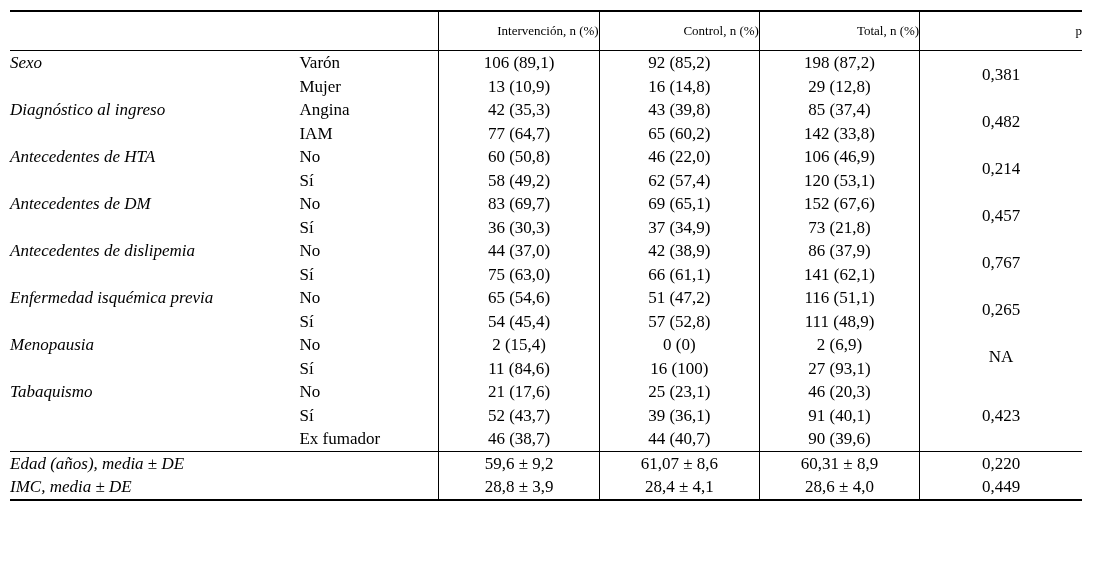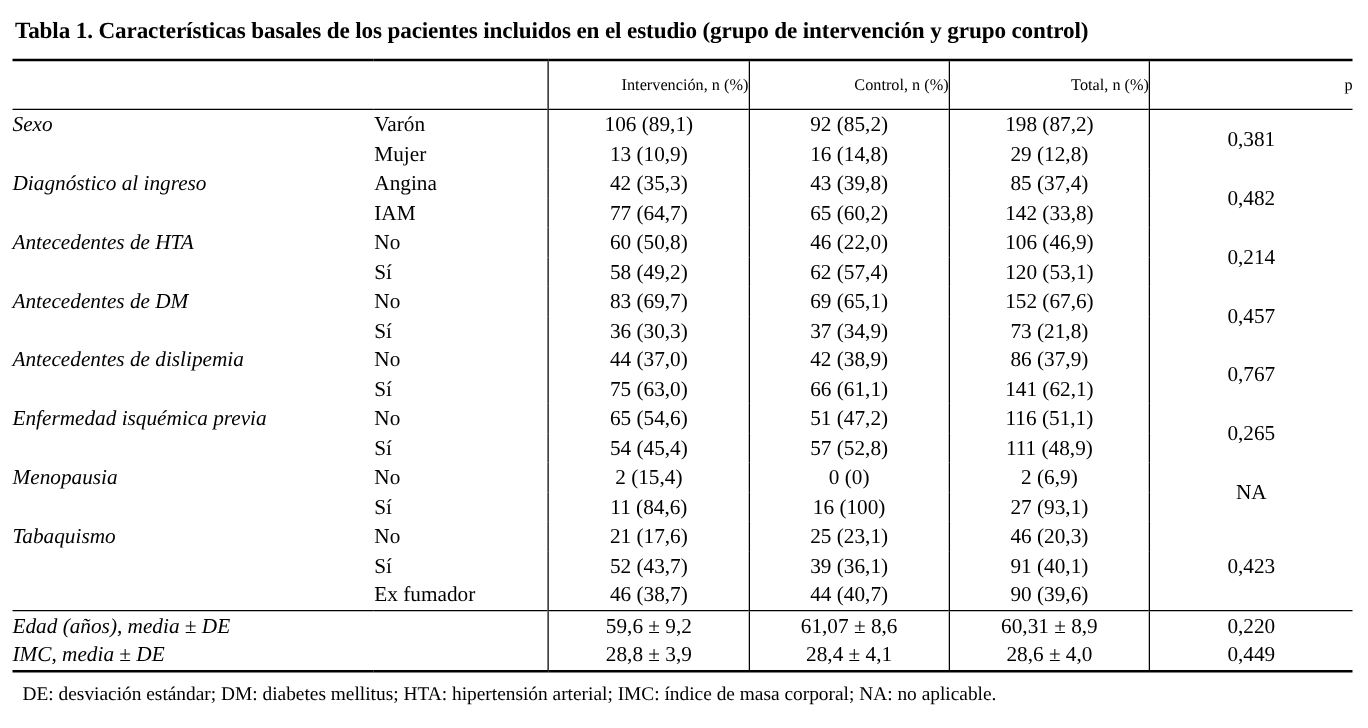--- a/index.html
+++ b/index.html
@@ -69,21 +69,20 @@
     font-size: 15.5px;
     margin-top: 9px;
     padding-left: 8px;
   }
 </style>
 </head>
 <body>
 
 <div class="page">
 
-  <div class="caption">Tabla 1. Características basales de los pacientes incluidos en el estudio (grupo de intervención y grupo control)</div>
 
   <table class="tbl">
     <colgroup>
       <col class="col-label">
       <col class="col-sub">
       <col class="col-num">
       <col class="col-num">
       <col class="col-num">
       <col class="col-p">
     </colgroup>
@@ -237,14 +236,13 @@
           <td class="lbl">IMC, media ± DE</td>
           <td class="sub"></td>
           <td class="num vline">28,8 ± 3,9</td>
           <td class="num vline">28,4 ± 4,1</td>
           <td class="num vline">28,6 ± 4,0</td>
           <td class="p vline" rowspan="1">0,449</td>
         </tr>
       </tbody>
   </table>
 
-  <div class="footnote">DE: desviación estándar; DM: diabetes mellitus; HTA: hipertensión arterial; IMC: índice de masa corporal; NA: no aplicable.</div>
 </div>
 
 </body></html>

